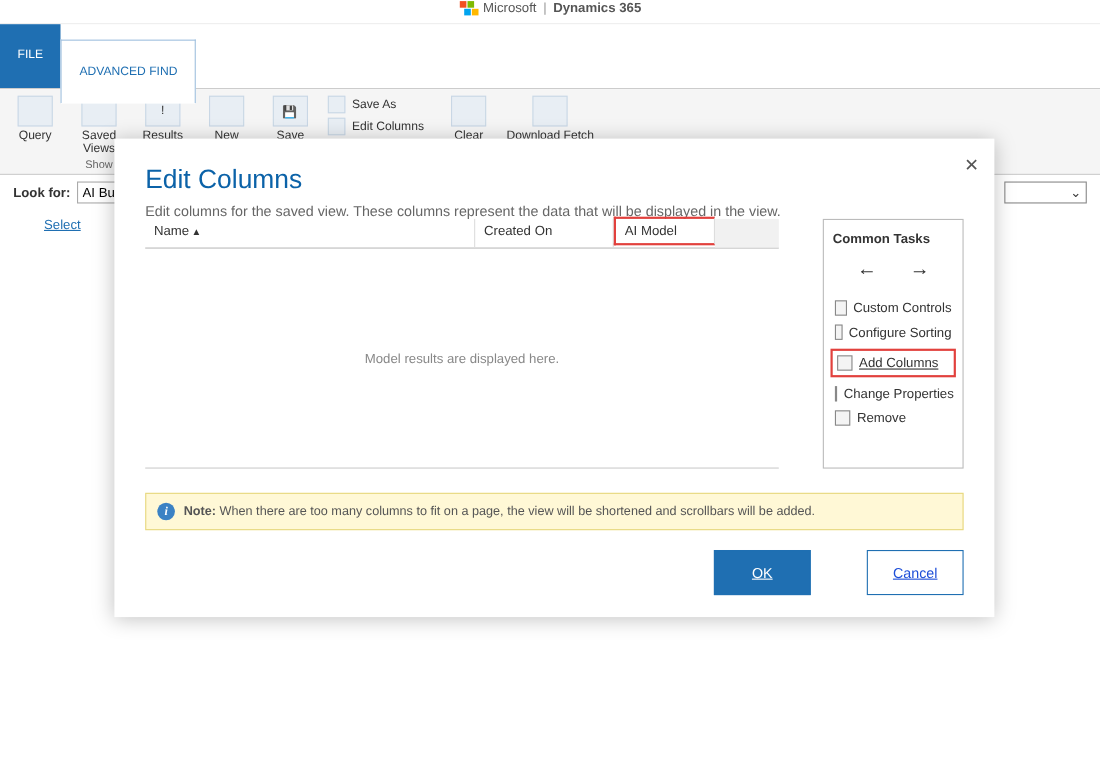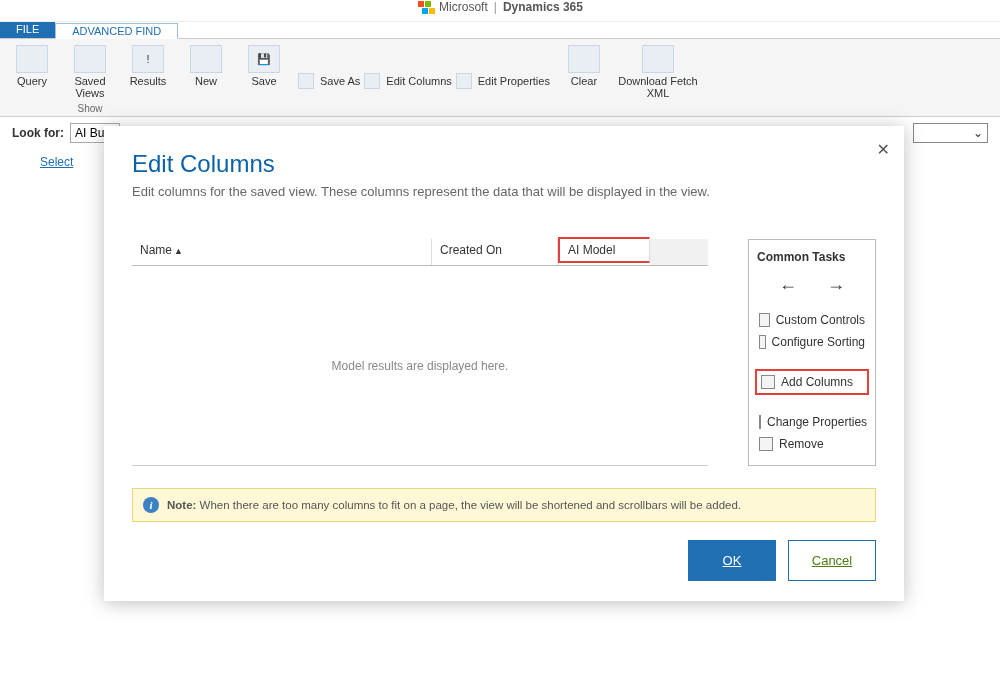--- a/index.html
+++ b/index.html
@@ -6,73 +6,73 @@
     body { background: #fff; font-size: 12px; color: #333; width: 1000px; height: 699px; overflow: hidden; position: relative; }
 
     
     .brand-bar { height: 22px; display: flex; align-items: flex-start; justify-content: center; font-size: 12px; color: #555; border-bottom: 1px solid #eee; }
     .brand-bar .ms-logo { display:inline-flex; margin-right:4px; }
     .brand-bar .ms-logo span{ width:6px;height:6px; display:inline-block; margin:0.5px;}
     .brand-bar .sep { margin: 0 6px; color: #999; }
 
     
     .tabs { display:flex; border-bottom:1px solid #ccc; }
-    .tab { padding:1px 16px; font-size:11px; cursor:pointer; }
+    .tab { padding:22px 16px; font-size:11px; cursor:pointer; }
     .tab.file { background:#1f6fb2; color:#fff; }
-    .tab.active { border:1px solid #9fbfde; border-bottom:1px solid #fff; background:#fff; color:#1f6fb2; position:relative; top:1px; }
+    .tab.active { border:1px solid #9fbfde; border-bottom:1px solid #fff; background:#fff; color:#1f6fb2; position:relative; top:14px; }
 
     
     .ribbon { background:#f5f5f5; border-bottom:1px solid #ccc; padding:6px 8px 0 8px; display:flex; gap:10px; }
     .rgroup { display:flex; flex-direction:column; align-items:center; }
     .rgroup .items { display:flex; gap:10px; }
     .rgroup .group-label { font-size:10px; color:#666; margin:4px 0 2px; }
     .rbtn { display:flex; flex-direction:column; align-items:center; justify-content:flex-start; width:48px; cursor:pointer; font-size:11px; text-align:center; color:#333; }
     .rbtn .ricon { width:32px; height:28px; background:#e8eef4; border:1px solid #c9d7e5; display:flex; align-items:center; justify-content:center; margin-bottom:2px; }
-    .rcol { display:flex; flex-direction:row; gap:4px; }
+    .rcol { display:flex; flex-direction:column; gap:4px; }
     .rcol .ritem { display:flex; align-items:center; gap:6px; font-size:11px; cursor:pointer; color:#333; white-space:nowrap; }
     .rcol .ritem .sicon { width:16px; height:16px; background:#e8eef4; border:1px solid #c9d7e5; display:inline-block; }
 
     
     .lookfor { padding:6px 12px; display:flex; align-items:center; gap:6px; }
     .lookfor input { border:1px solid #aaa; padding:2px 4px; font-size:12px; width:50px; }
     .lookfor .drop { margin-left:auto; width:75px; border:1px solid #888; height:20px; display:flex; align-items:center; justify-content:flex-end; padding-right:4px; cursor:pointer; }
     .select-link { margin-left:40px; margin-top:6px; color:#1f6fb2; text-decoration:underline; cursor:pointer; display:inline-block; }
 
     
     .modal { position:absolute; left:104px; top:126px; width:800px; background:#fff; box-shadow:0 2px 18px rgba(0,0,0,0.25); padding:24px 28px 20px 28px; }
     .modal .close { position:absolute; right:14px; top:14px; font-size:16px; color:#555; cursor:pointer; font-family:Arial,sans-serif; }
     .modal h1 { font-size:24px; font-weight:300; color:#0b62a8; margin-bottom:6px; }
-    .modal .sub { font-size:13px; color:#666; margin-bottom:40px; }
+    .modal .sub { font-size:13px; color:#666; }
 
     .content-row { display:flex; gap:40px; }
     .cols { flex:1; }
     .col-headers { display:flex; border-bottom:1px solid #bbb; }
     .col-headers .ch { font-size:12px; padding:4px 8px; color:#333; border-right:1px solid #ddd; }
     .ch:last-child { border-right:none; }
     .ch-name { width:300px; cursor:pointer; }
     .ch-created { width:126px; }
     .ch-model { width:92px; border:2px solid #e2413d; position:relative; top:-2px; padding-top:6px; padding-bottom:6px; }
     .ch-rest { flex:1; background:#f1f1f1; }
     .results-area { height:200px; display:flex; align-items:center; justify-content:center; color:#888; font-size:12px; border-bottom:1px solid #ccc; }
 
     .tasks { width:128px; border:1px solid #bbb; padding:10px 8px; font-size:12px; }
     .tasks .tt { font-weight:bold; margin-bottom:10px; }
     .arrows { display:flex; gap:30px; justify-content:center; margin-bottom:14px; font-size:18px; }
     .arrows span { cursor:pointer; }
     .tasks .titem { display:flex; align-items:center; gap:6px; padding:4px 2px; cursor:pointer; white-space:nowrap; }
     .tasks .titem .ti { width:14px; height:14px; border:1px solid #888; background:#f4f4f4; display:inline-block; }
-    .tasks .highlight { border:2px solid #e2413d; margin:16px -2px; padding:4px 4px; }
+    .tasks .highlight { border:2px solid #e2413d; margin:4px -2px; padding:4px 4px;text-decoration:underline; }
 
     .note { margin-top:22px; background:#fff8d6; border:1px solid #e7d77f; padding:8px 10px; font-size:11.5px; color:#555; display:flex; align-items:center; gap:8px; }
     .note .ni { width:16px;height:16px;border-radius:50%;background:#3b82c4;color:#fff;display:flex;align-items:center;justify-content:center;font-weight:bold;font-size:11px; font-style:italic; font-family:Georgia,serif; }
 
     .dlg-buttons { display:flex; justify-content:flex-end; gap:12px; margin-top:18px; }
     .btn { width:88px; height:41px; font-size:13px; cursor:pointer; display:flex; align-items:center; justify-content:center;text-decoration:underline; }
     .btn.ok { background:#1f6fb2; color:#fff; border:1px solid #1f6fb2; }
-    .btn.cancel { background:#fff; color:#4d7c0f; border:1px solid #1f6fb2; }
+    .btn.cancel { background:#fff; color:#1d4ed8; border:1px solid #1f6fb2;margin-left:39px; }
 
     .sort-caret { font-size:9px; margin-left:2px; }
   </style>
 </head>
 <body>
 
 
 
 
 <div class="brand-bar">

